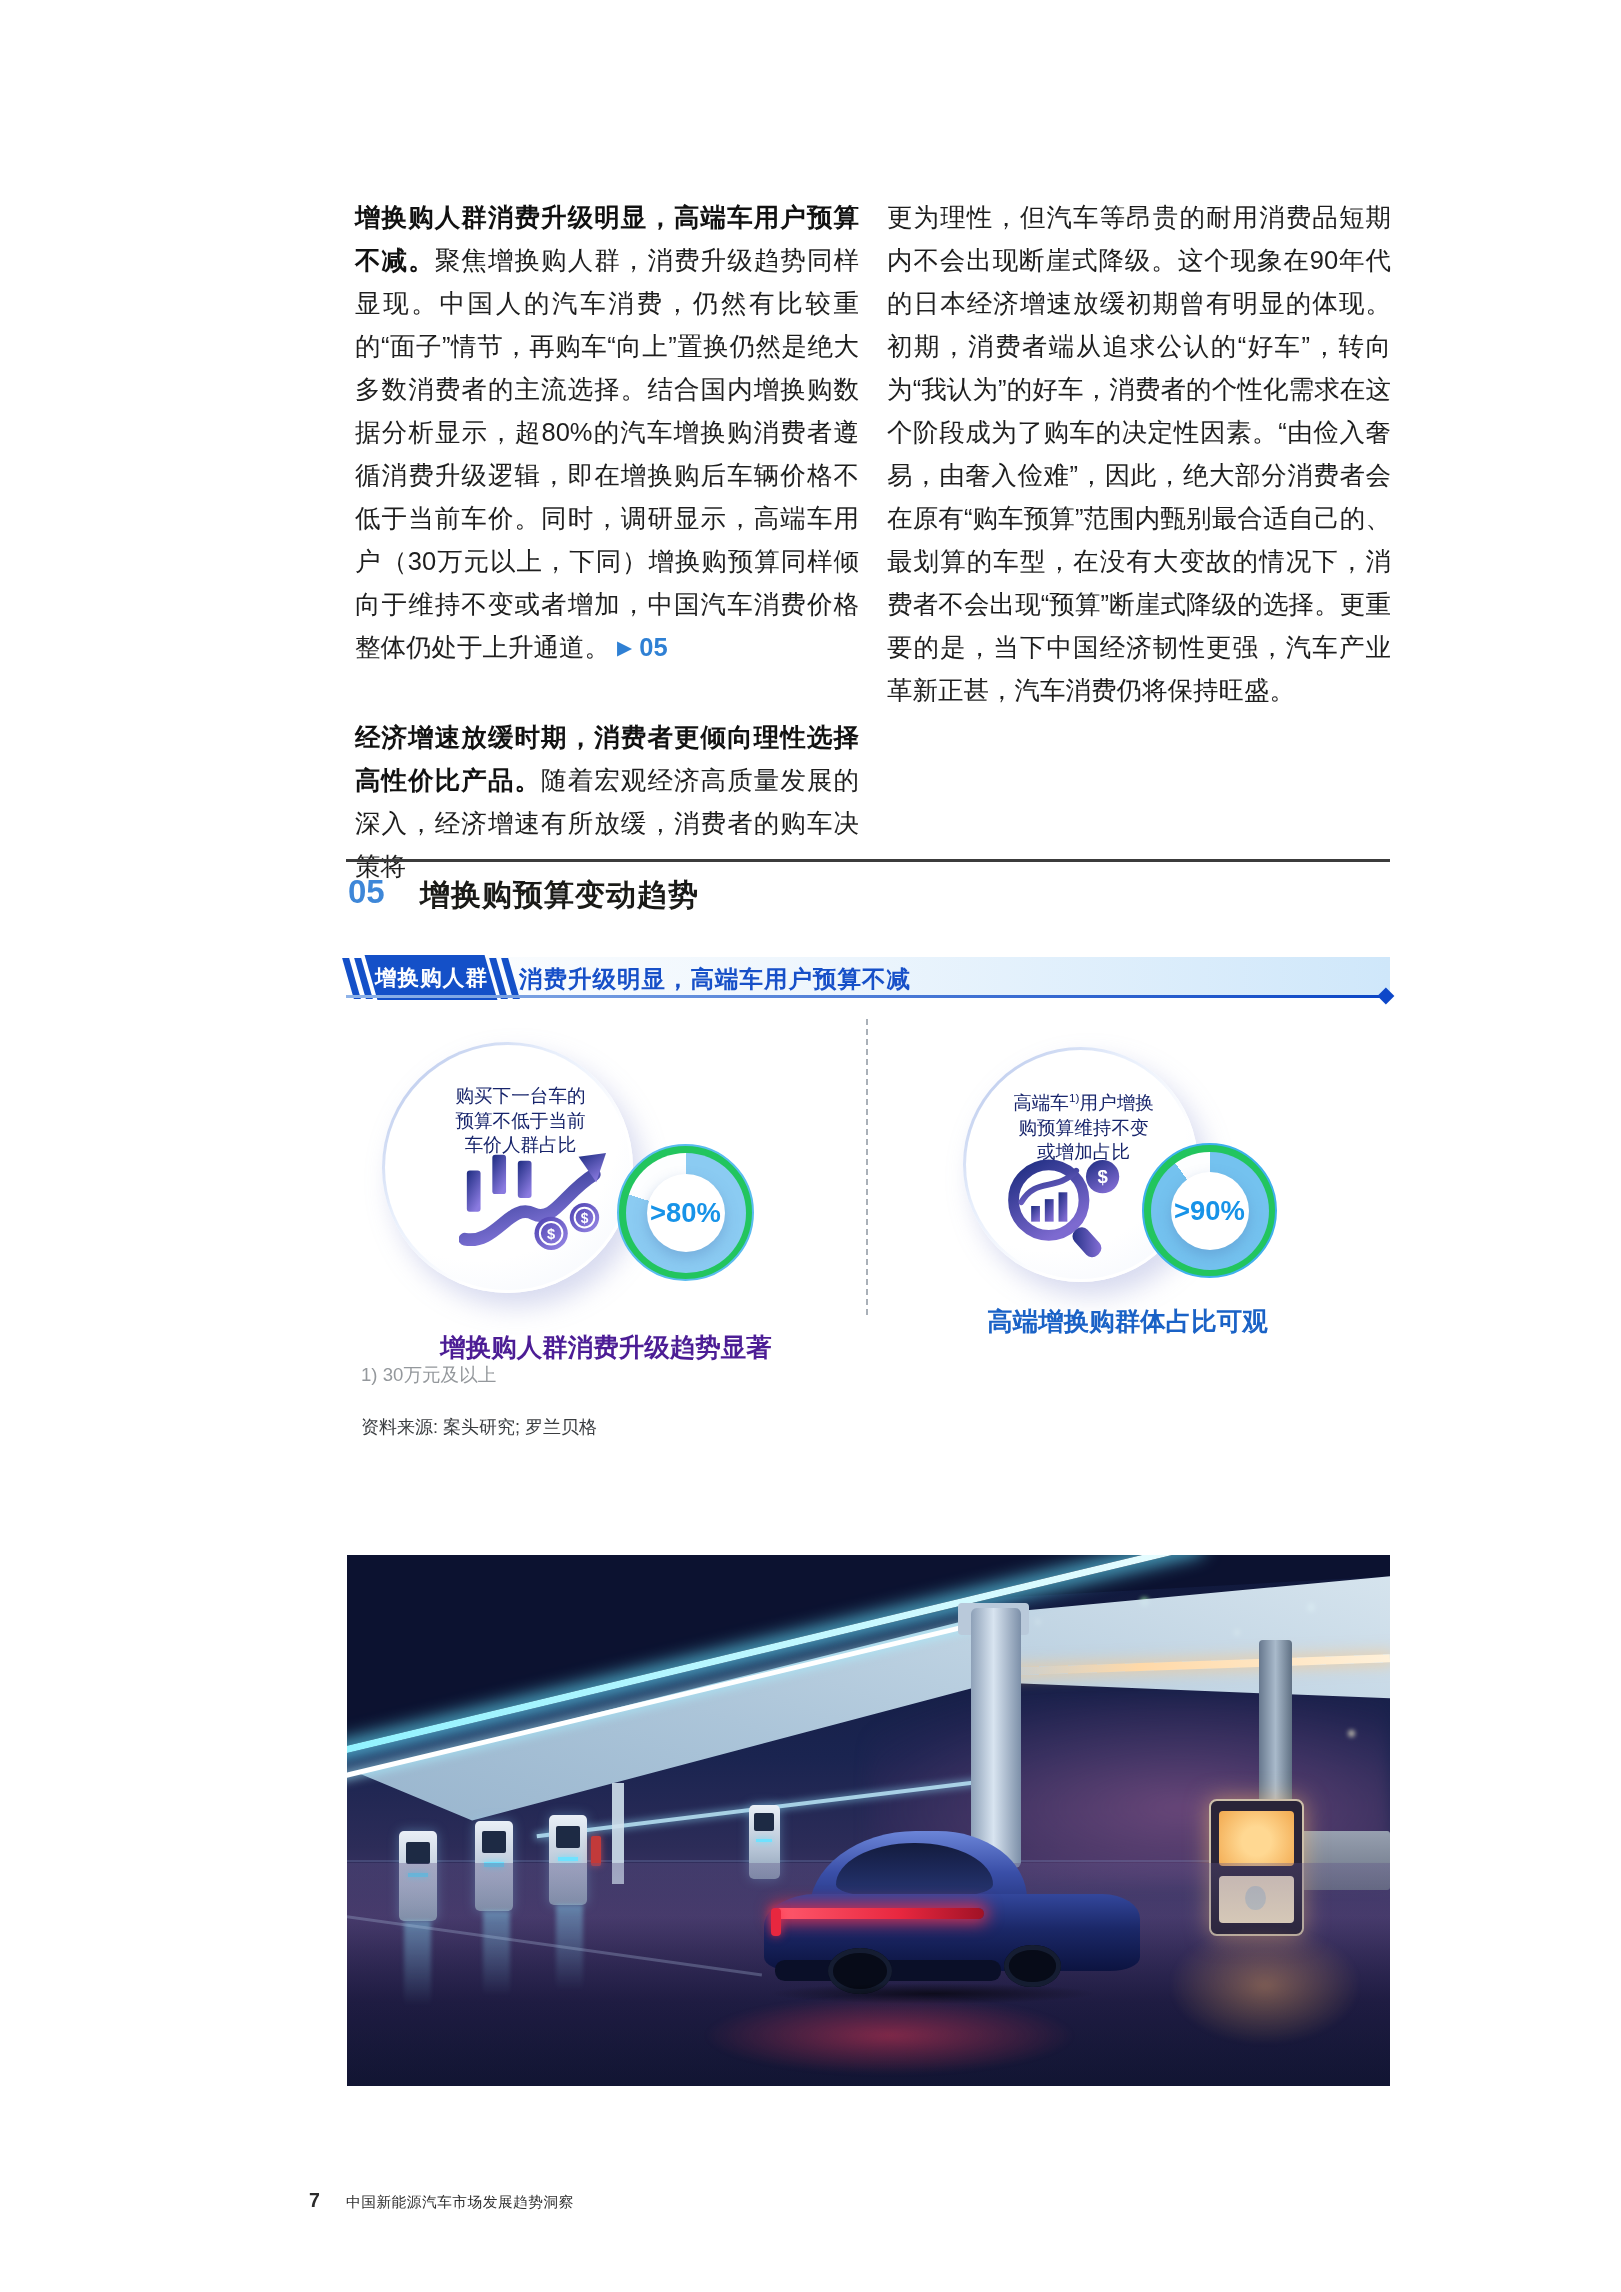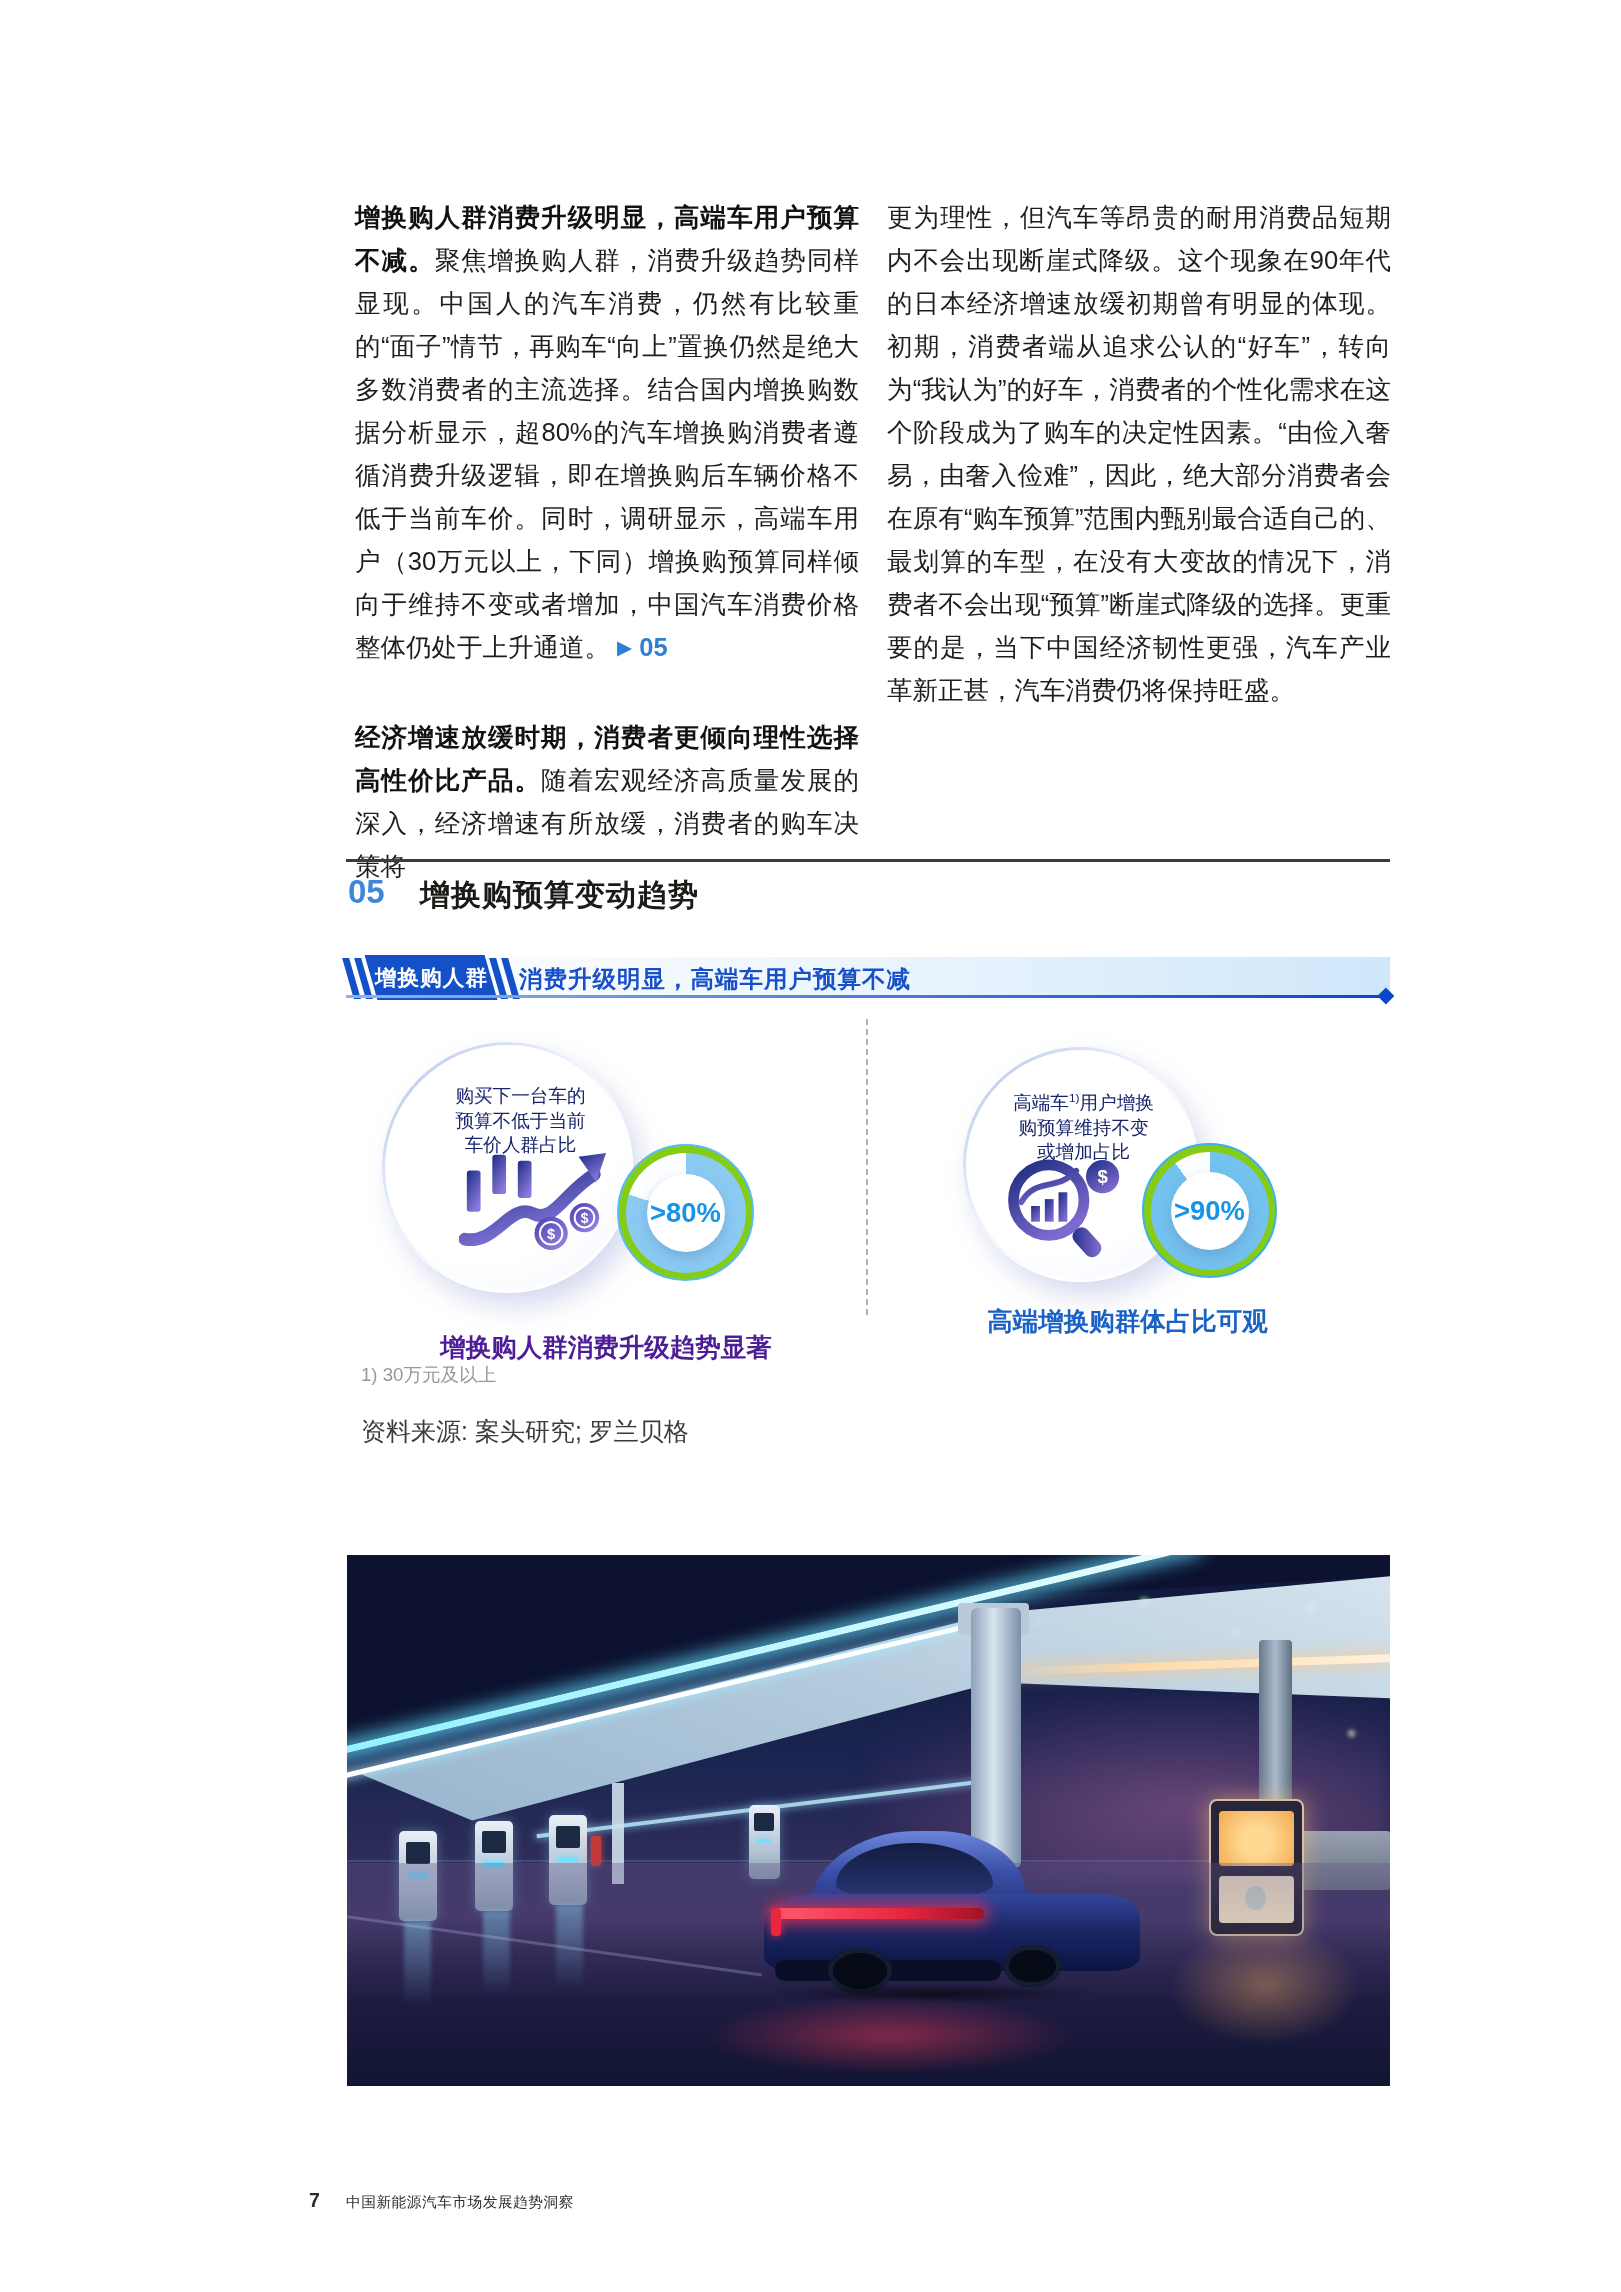--- a/index.html
+++ b/index.html
@@ -38,34 +38,34 @@
              background:radial-gradient(circle at 38% 30%,#ffffff 62%,#f1f5fc 100%);}
   #circle-left{left:382px;top:1042px;width:251px;height:251px;}
   #circle-right{left:963px;top:1047px;width:235px;height:235px;}
   .circ-label{position:absolute;text-align:center;font-size:18.6px;line-height:24.5px;font-weight:normal;color:#17246b;}
   #label-left{left:451px;top:1084px;width:139px;}
   #label-right{left:1013px;top:1086px;width:141px;}
   .circ-label sup{font-size:11.8px;}
   .icon-box{position:absolute;}
   #icon-left{left:459px;top:1145px;width:149px;height:106px;}
   #icon-right{left:992px;top:1153px;width:137px;height:106px;}
-  .donut{position:absolute;border-radius:50%;background:#84cc16;display:flex;align-items:center;justify-content:center;}
+  .donut{position:absolute;border-radius:50%;background:#22c55e;display:flex;align-items:center;justify-content:center;}
   #donut-left{left:617px;top:1144px;width:133px;height:133px;border:2.9px solid #5abcef;}
   #donut-right{left:1142px;top:1143px;width:131px;height:131px;border:2.9px solid #3fb0ec;}
   .donut-ring{width:120px;height:120px;border-radius:50%;}
   #donut-right .donut-ring{width:118px;height:118px;}
   .donut-hole{position:absolute;width:78px;height:78px;border-radius:50%;background:#fff;
               box-shadow:0 5.9px 13.7px rgba(80,120,180,.35);display:flex;align-items:center;justify-content:center;}
   .donut-hole span{font-size:27.4px;font-weight:bold;color:#1793e8;}
   .divider{position:absolute;left:866px;top:1019px;height:296px;border-left:2px dashed #a9b0b8;}
   .caption{position:absolute;top:1304px;text-align:center;font-size:25.5px;font-weight:bold;}
   #caption-left{left:346px;width:520px;color:#4c1d95;margin-top:26px;}
   #caption-right{left:866px;width:523px;color:#1a62c6;}
   .footnote{position:absolute;left:361px;top:1362px;font-size:18.6px;color:#94989c;}
-  .source{position:absolute;left:361px;top:1415px;font-size:25px;color:#3a3d40;}
+  .source{position:absolute;left:361px;top:1415px;font-size:18px;color:#3a3d40;}
   
   .photo{position:absolute;left:347px;top:1555px;width:1043px;height:531px;overflow:hidden;background:#11193a;}
   .photo *{position:absolute;}
   .ph-sky{left:0;top:0;width:100%;height:100%;
      background:linear-gradient(180deg,#10183a 0%,#1a2450 38%,#2c2c58 55%,#46396a 68%,#241f48 84%,#181b3c 100%);}
   .haze{left:50%;top:26%;width:50%;height:36%;filter:blur(7.8px);
      background:radial-gradient(ellipse at 60% 60%,rgba(160,95,150,.55),rgba(70,45,100,.18) 70%,transparent 85%);}
   .bokeh{border-radius:50%;filter:blur(2px);opacity:.85;}
   .roof{left:0;top:0;width:100%;height:100%;background:#0c1230;
      clip-path:polygon(0 0,100% 0,100% 4%,63% 8%,0 36%);}

